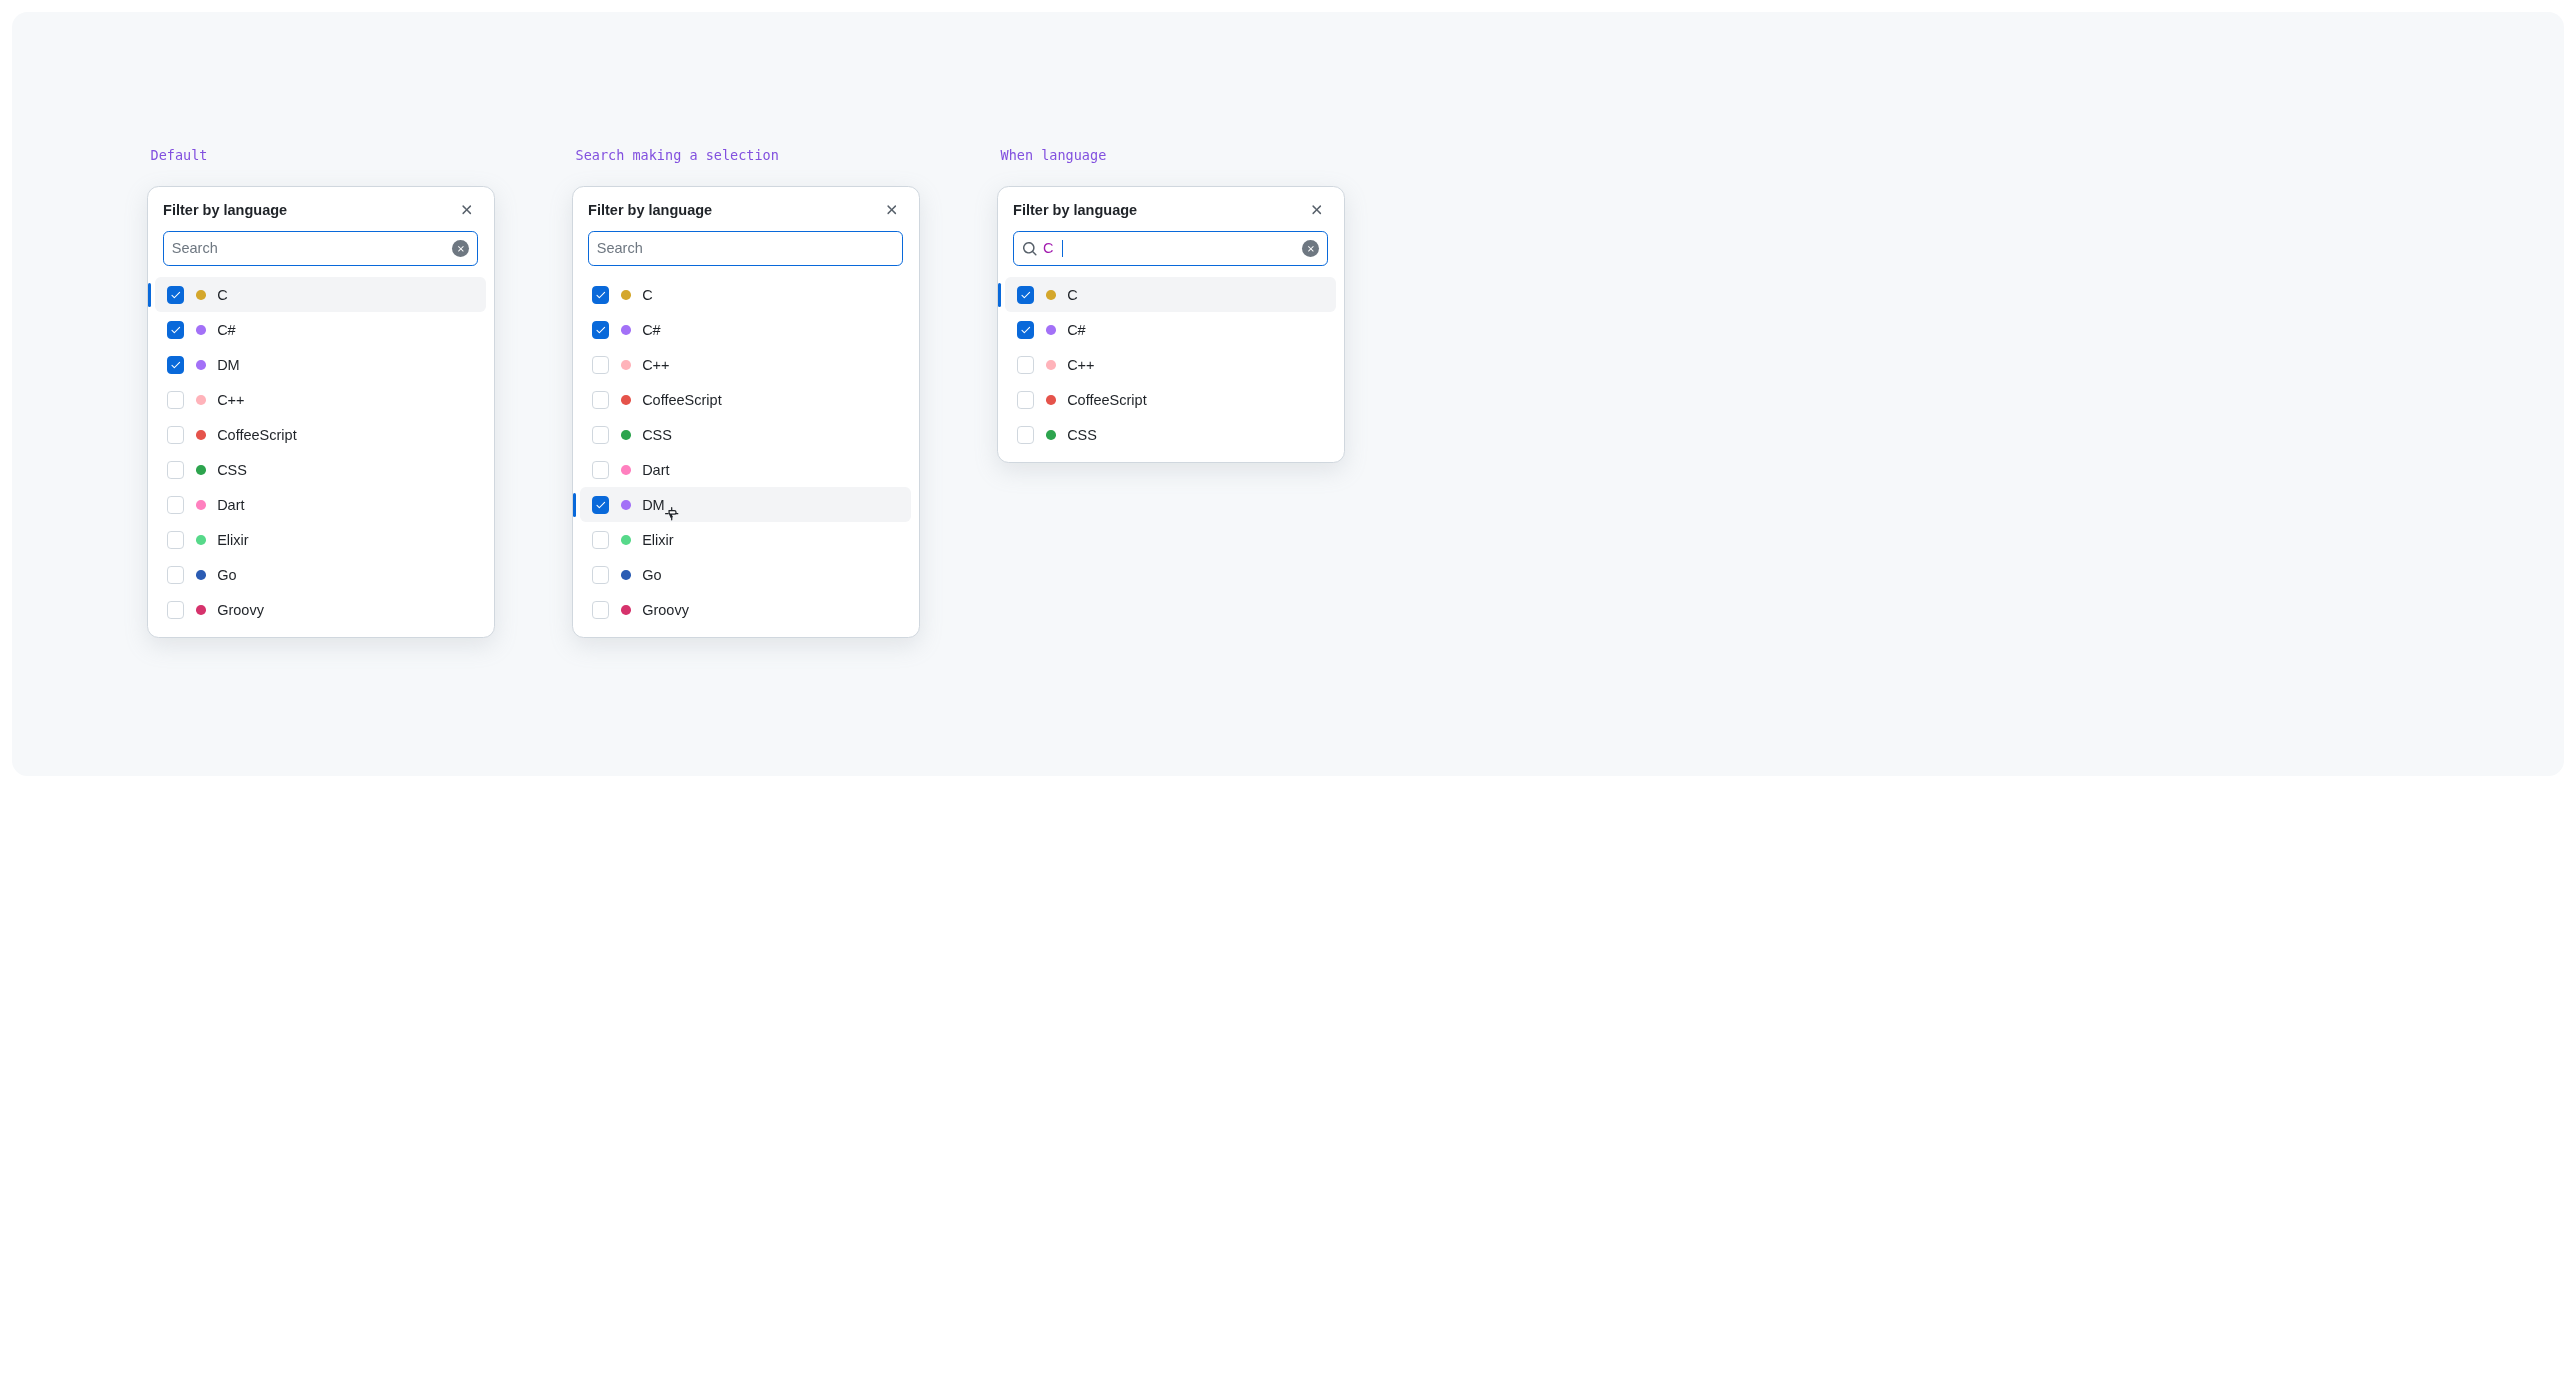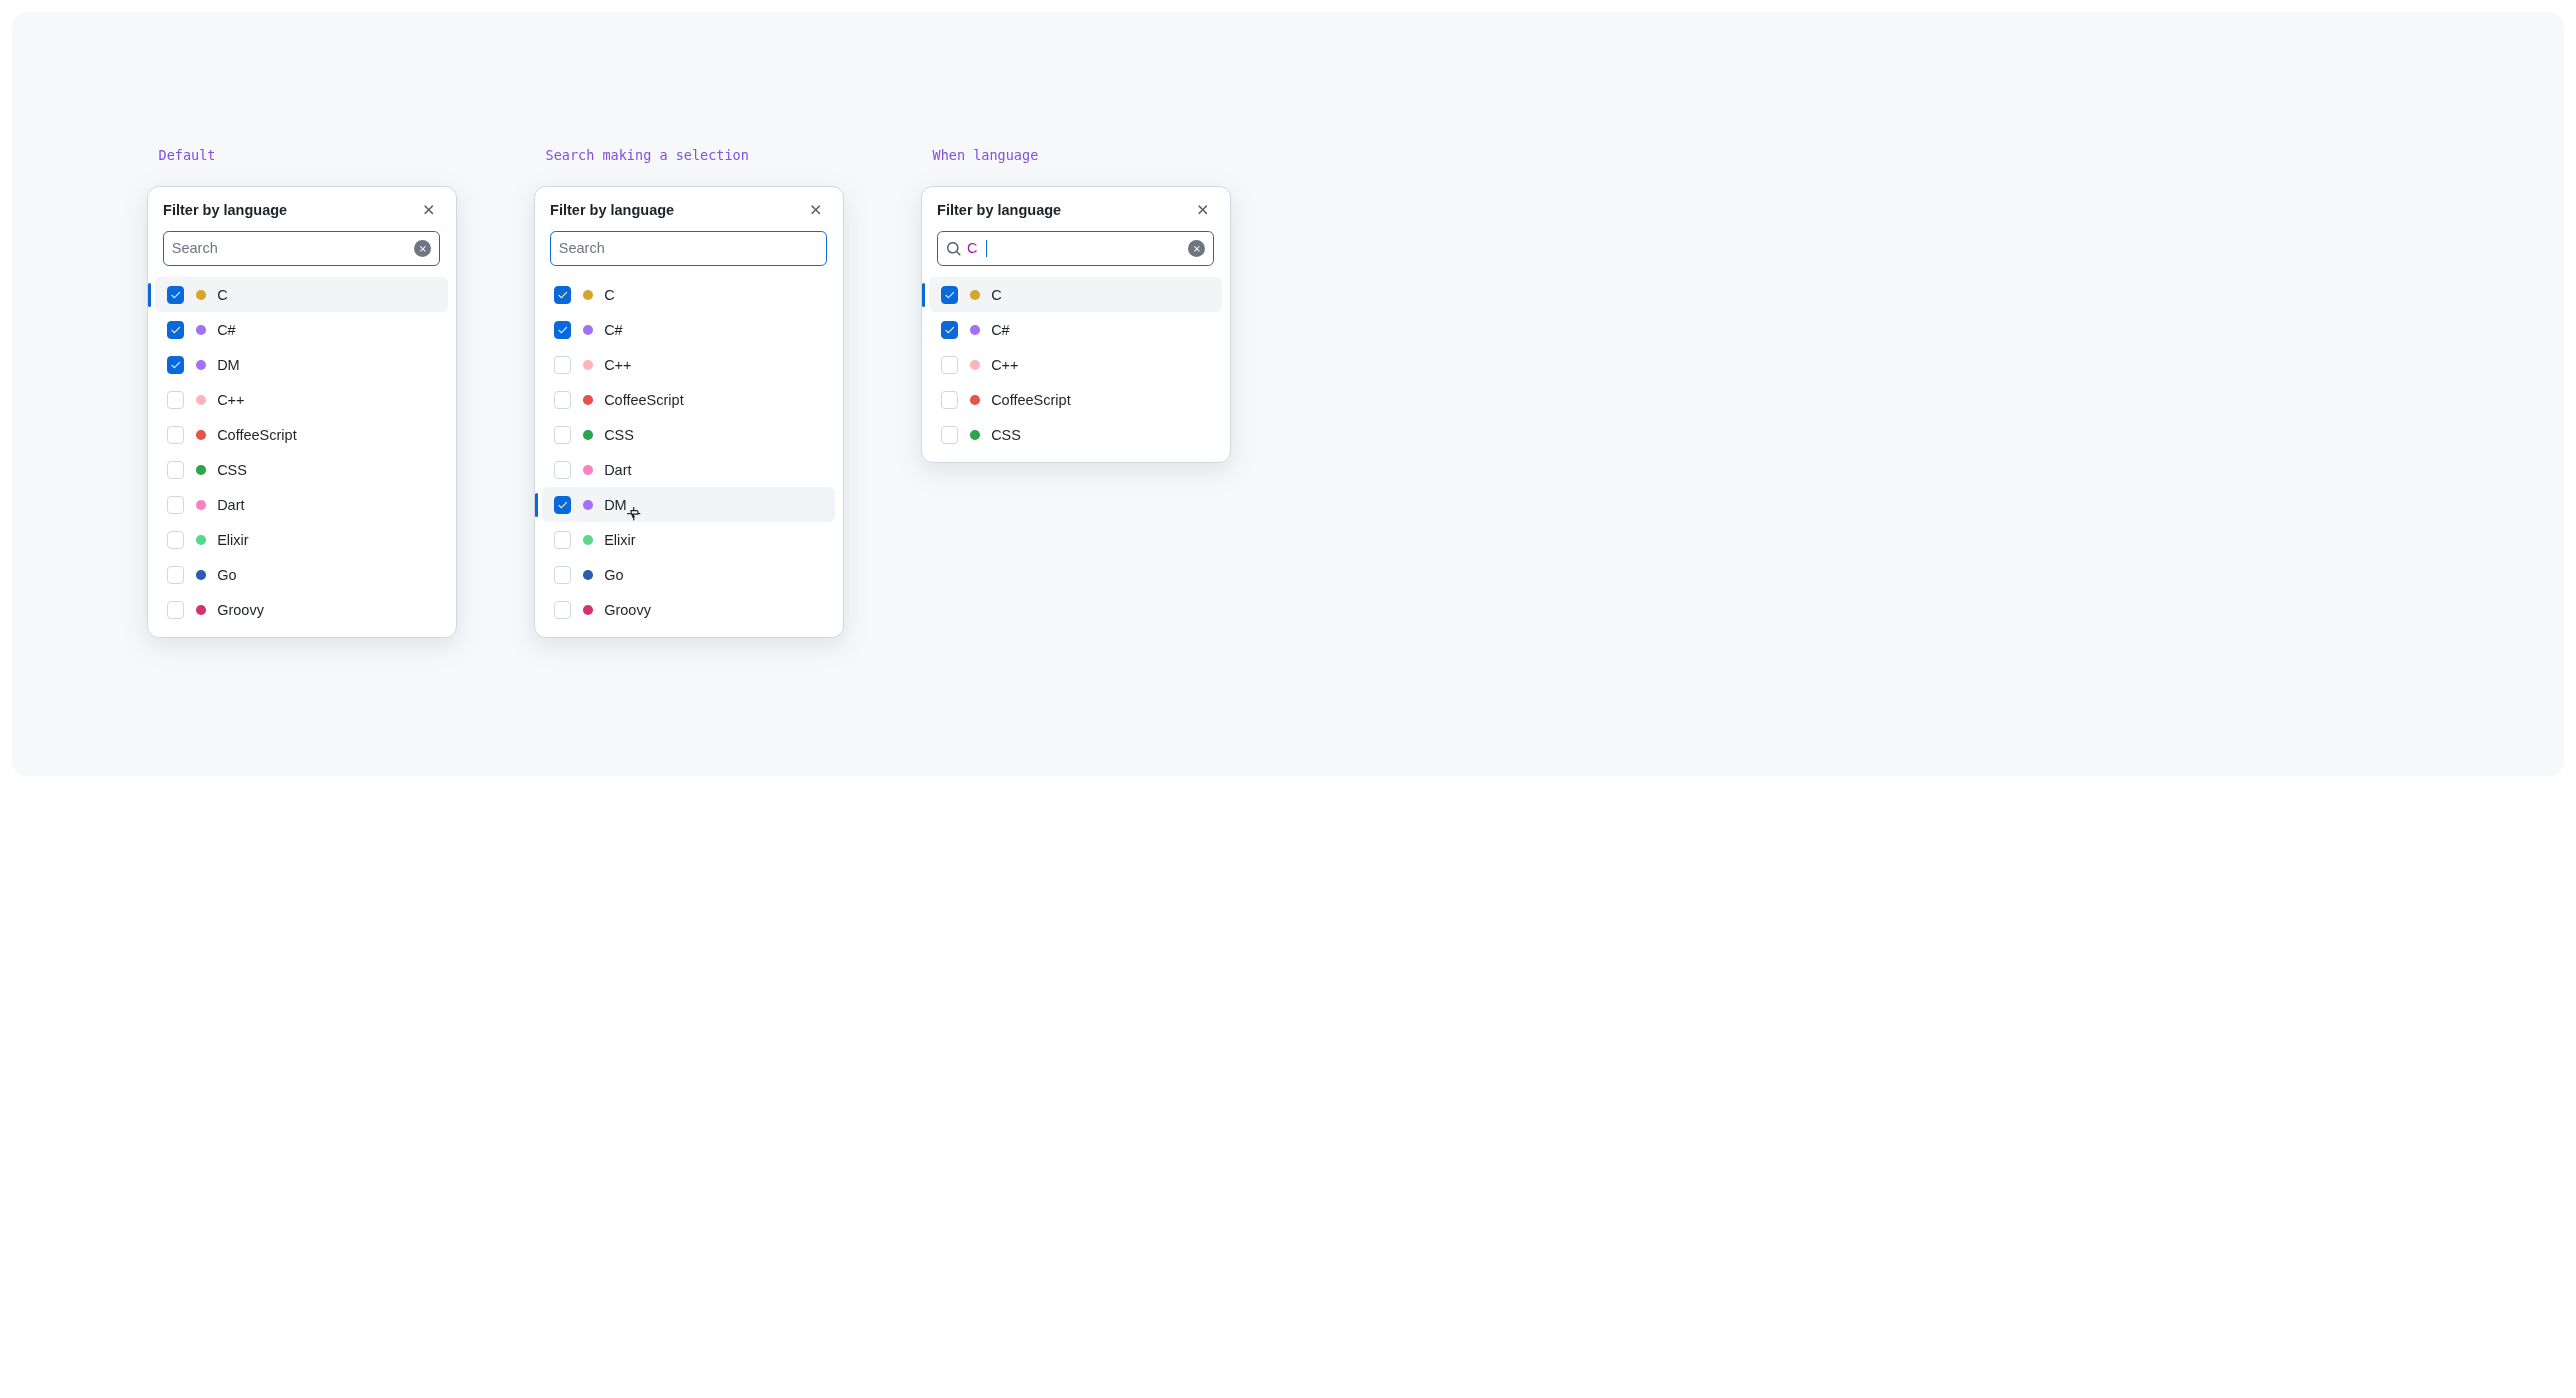--- a/index.html
+++ b/index.html
@@ -18,27 +18,27 @@
     display: flex;
     gap: 77px;
     align-items: flex-start;
   }
   .col { display: flex; flex-direction: column; align-items: flex-start; }
   .caption {
     font-family: ui-monospace, SFMono-Regular, "SF Mono", Menlo, Consolas, monospace;
     font-size: 13.5px;
     color: #8250df;
     margin-bottom: 23px;
-    margin-left: 12px;
+    margin-left: 4px;
   }
   .panel {
     background: #ffffff;
     border: 1px solid #d0d7de;
     border-radius: 11.6px;
-    width: 310px;
+    width: 348px;
     box-shadow: 0 7.7px 23px rgba(140,149,159,0.2);
     overflow: hidden;
   }
   .panel-header {
     display: flex;
     align-items: center;
     justify-content: space-between;
     padding: 11.6px 15.5px 0 15.5px;
   }
   .panel-title {

